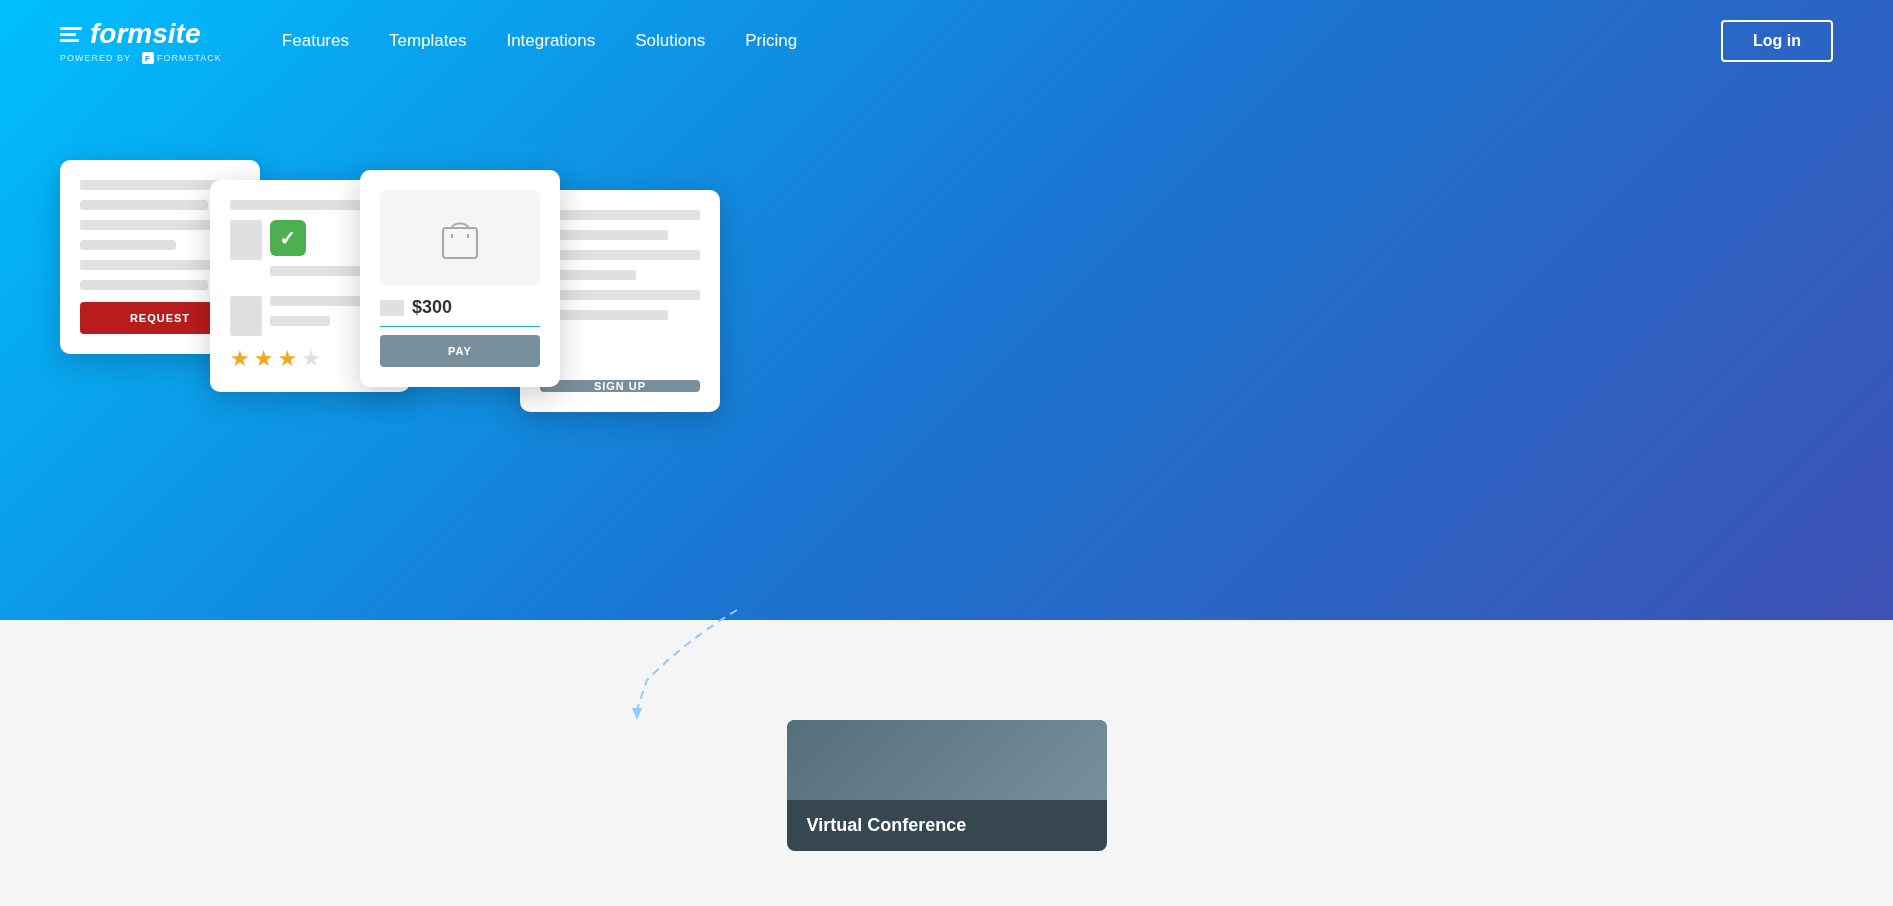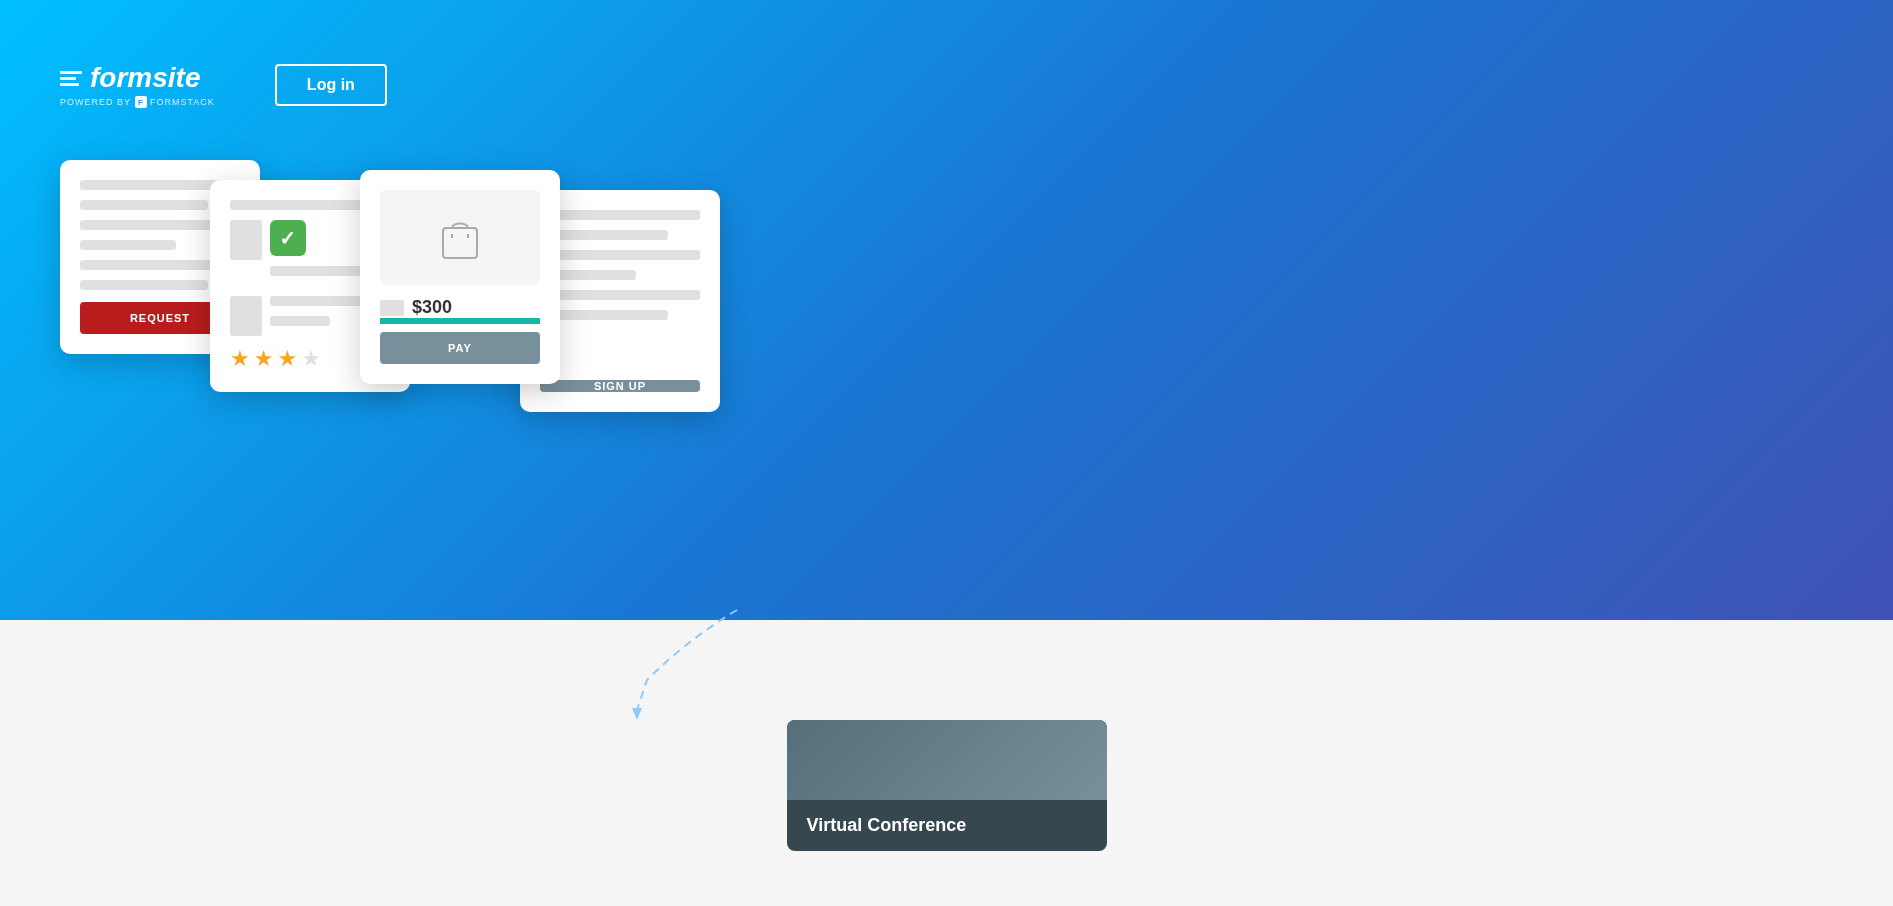--- a/index.html
+++ b/index.html
@@ -6,21 +6,20 @@
     body { font-family: -apple-system, BlinkMacSystemFont, 'Segoe UI', Arial, sans-serif; overflow-x: hidden; }
 
     
     .navbar {
       position: absolute;
       top: 0; left: 0; right: 0;
       display: flex;
       align-items: center;
       padding: 18px 60px;
       z-index: 10;
-      margin-top: 44px;
     }
     .logo-area {
       display: flex;
       flex-direction: column;
       margin-right: 60px;
     }
     .logo-main {
       display: flex;
       align-items: center;
       gap: 8px;
@@ -45,21 +44,21 @@
       font-style: italic;
     }
     .powered-by {
       font-size: 9px;
       color: rgba(255,255,255,0.8);
       letter-spacing: 1px;
       text-transform: uppercase;
       margin-top: 2px;
       display: flex;
       align-items: center;
-      gap: 4px;
+      gap: 11px;
     }
     .formstack-mini {
       display: flex;
       align-items: center;
       gap: 3px;
     }
     .formstack-mini-icon {
       width: 12px;
       height: 12px;
       background: white;
@@ -257,21 +256,22 @@
       font-size: 11px;
       font-weight: 700;
       letter-spacing: 1px;
       margin-top: 60px;
     }
 
     .price-row {
       display: flex;
       align-items: center;
       gap: 8px;
-      border-bottom: 6px solid #14b8a6;
+      border-bottom: 1px solid #14b8a6;
+      padding-bottom: 8px;
       margin-bottom: 8px;
     }
     .price-icon {
       width: 24px;
       height: 16px;
       background: #e0e0e0;
       border-radius: 2px;
     }
     .price-amount {
       font-size: 18px;
@@ -346,20 +346,27 @@
     </div>
     <div class="powered-by">
       <span>POWERED BY</span>
       <div class="formstack-mini">
         <div class="formstack-mini-icon"></div>
         <span style="color:rgba(255,255,255,0.8);font-size:9px;letter-spacing:1px;">formstack</span>
       </div>
     </div>
   </div>
 
+  <div class="nav-links">
+    <a class="nav-link">Features</a>
+    <a class="nav-link">Templates</a>
+    <a class="nav-link">Integrations</a>
+    <a class="nav-link">Solutions</a>
+    <a class="nav-link">Pricing</a>
+  </div>
 
   <button class="nav-login-btn">Log in</button>
 </nav>
 
 <section class="hero">
 
   <div class="cards-area">
     <div class="labels-and-cards">
 
       <span class="card-label" style="left:30px; top:0px;">Contact and lead forms</span>

